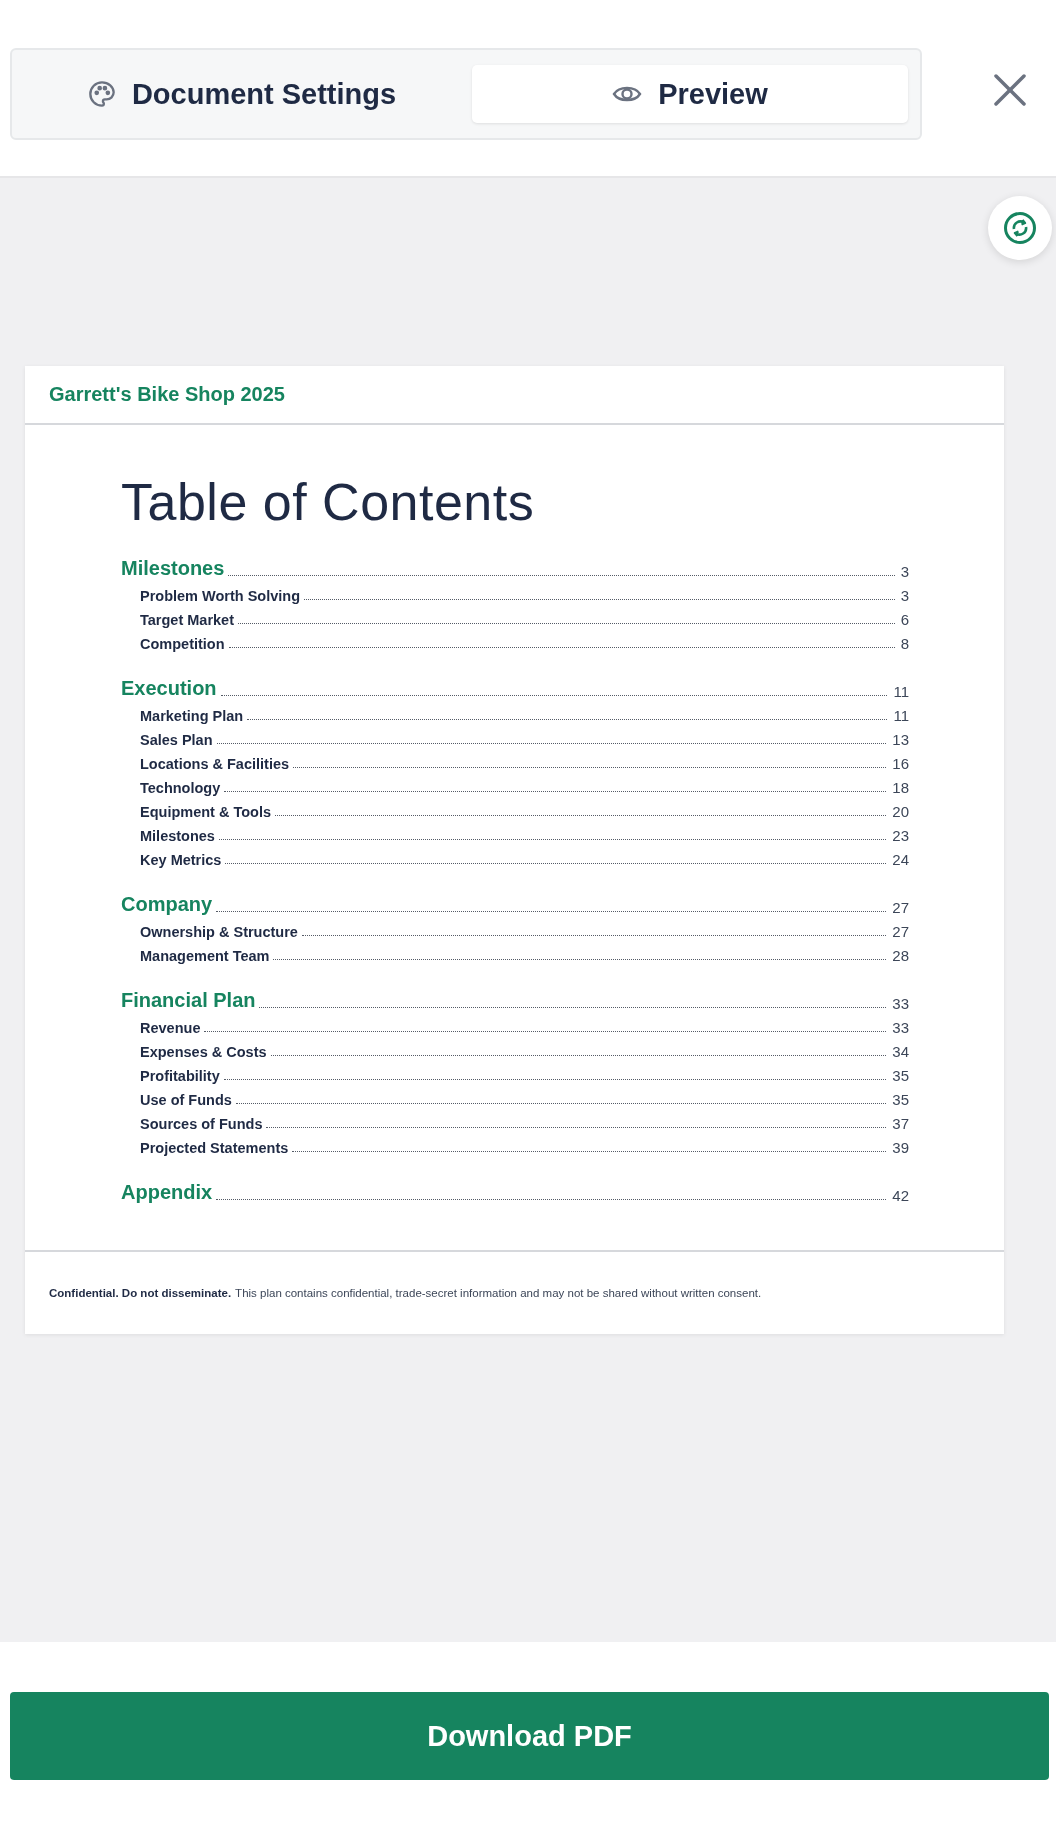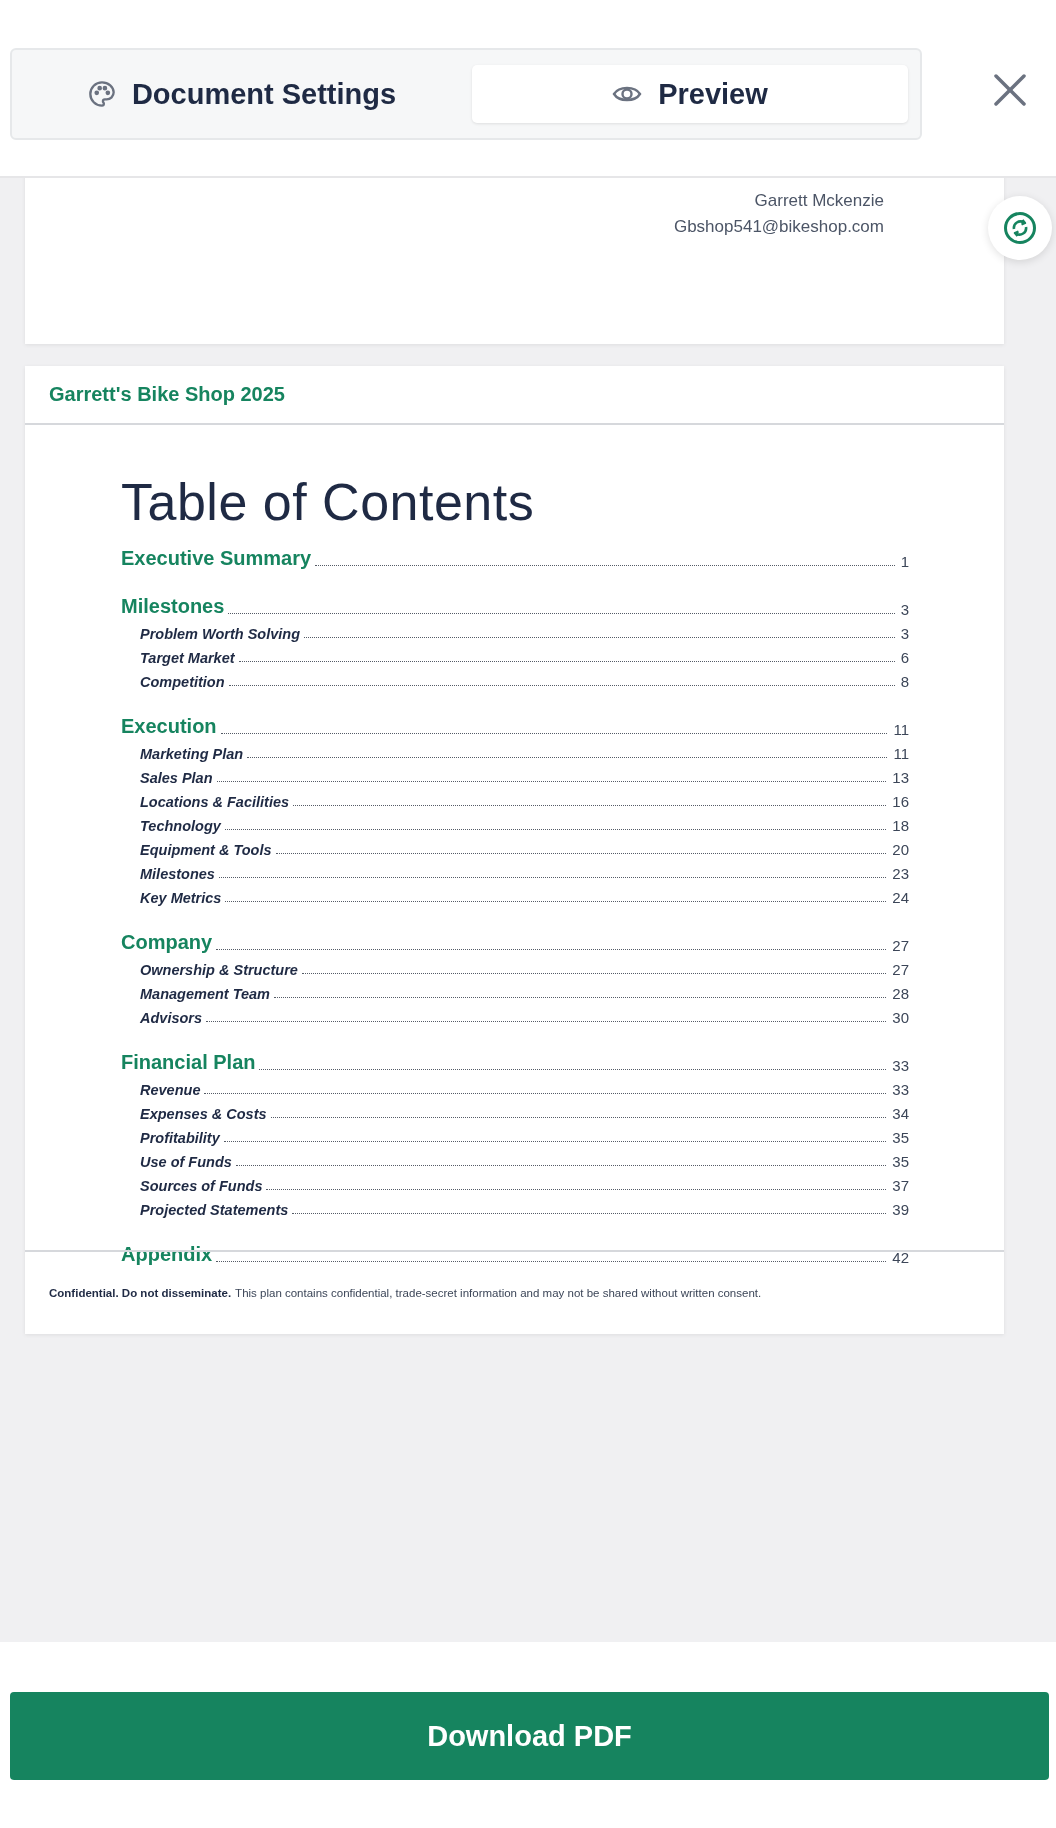--- a/index.html
+++ b/index.html
@@ -30,21 +30,21 @@
 
   .toc-section { margin-top: 0; }
   .toc-row { display: flex; align-items: baseline; white-space: nowrap; }
   .toc-row .label { flex: 0 0 auto; padding-right: 4px; }
   .toc-row .leader { flex: 1 1 auto; border-bottom: 1px dotted #555b66; transform: translateY(-4px); min-width: 10px; }
   .toc-row .pg { flex: 0 0 auto; padding-left: 6px; font-size: 15px; color: #3c4658; font-weight: normal; }
 
   .toc-row.main { height: 30px; align-items: flex-end; padding-bottom: 2px; }
   .toc-row.main .label { font-size: 20px; font-weight: bold; color: #16845f; }
   .toc-row.sub { height: 24px; padding-left: 19px; align-items: flex-end; padding-bottom: 2px; }
-  .toc-row.sub .label { font-size: 14.5px; font-weight: bold; color: #1f2a44; font-style: italic; }
+  .toc-row.sub .label { font-size: 14.5px; font-weight: bold; color: #1f2a44; }
 
   .page-footer { position: absolute; left: 0; bottom: 0; width: 979px; height: 84px; border-top: 2px solid #d6d8dc; padding-left: 24px; display: flex; align-items: center; font-size: 11.5px; color: #3c4658; }
   .page-footer b { color: #1f2a44; margin-right: 4px; }
 
   .sync-btn { position: absolute; right: 4px; top: 18px; width: 64px; height: 64px; border-radius: 50%; background: #ffffff; box-shadow: 0 2px 8px rgba(0,0,0,0.12); display: flex; align-items: center; justify-content: center; cursor: pointer; z-index: 4; }
 
   
   .bottom-bar { position: absolute; top: 1642px; left: 0; width: 1056px; height: 186px; background: #ffffff; border-radius: 11px; }
   .download-btn { position: absolute; left: 10px; top: 50px; width: 1039px; height: 88px; background: #16845f; border-radius: 4px; color: #ffffff; font-size: 29px; font-weight: bold; display: flex; align-items: center; justify-content: center; cursor: pointer; border: none; }
 </style>
@@ -78,52 +78,39 @@
   <div class="close-btn">
     <svg width="40" height="40" viewBox="0 0 40 40" stroke="#6b7280" stroke-width="3.5" stroke-linecap="round">
       <line x1="6" y1="6" x2="34" y2="34"></line>
       <line x1="34" y1="6" x2="6" y2="34"></line>
     </svg>
   </div>
 </div>
 
 <div class="preview-area">
 
-  <div class="page cover">
-    <div class="cover-contact">
-      <div>Garrett Mckenzie</div>
-      <div>Gbshop541@bikeshop.com</div>
-    </div>
-  </div>
 
   <div class="sync-btn">
     <svg width="34" height="34" viewBox="0 0 34 34" fill="none" stroke="#16845f" stroke-width="3">
       <circle cx="17" cy="17" r="14.5"></circle>
       <path d="M11 18 A6.5 6.5 0 0 1 21 11.5" stroke-width="2.6"></path>
       <path d="M19.5 9 L22 12 L18.5 13.5" stroke-width="2.4" stroke-linejoin="round"></path>
       <path d="M23 16 A6.5 6.5 0 0 1 13 22.5" stroke-width="2.6"></path>
       <path d="M14.5 25 L12 22 L15.5 20.5" stroke-width="2.4" stroke-linejoin="round"></path>
     </svg>
   </div>
 
   <div class="page toc">
     <div class="page-header">
       <span>Garrett's Bike Shop 2025</span>
     </div>
 
     <div class="toc-body">
       <div class="toc-title">Table of Contents</div>
       <div id="toc-list" style="margin-top: 8px;">
-          <div class="toc-section" style="margin-top: 0px;">
-            <div class="toc-row main">
-              <span class="label">Executive Summary</span>
-              <span class="leader"></span>
-              <span class="pg">1</span>
-            </div>
-          </div>
           <div class="toc-section" style="margin-top: 18px;">
             <div class="toc-row main">
               <span class="label">Milestones</span>
               <span class="leader"></span>
               <span class="pg">3</span>
             </div>
             <div class="toc-row sub">
               <span class="label">Problem Worth Solving</span>
               <span class="leader"></span>
               <span class="pg">3</span>
@@ -189,25 +176,20 @@
             </div>
             <div class="toc-row sub">
               <span class="label">Ownership &amp; Structure</span>
               <span class="leader"></span>
               <span class="pg">27</span>
             </div>
             <div class="toc-row sub">
               <span class="label">Management Team</span>
               <span class="leader"></span>
               <span class="pg">28</span>
-            </div>
-            <div class="toc-row sub">
-              <span class="label">Advisors</span>
-              <span class="leader"></span>
-              <span class="pg">30</span>
             </div>
           </div>
           <div class="toc-section" style="margin-top: 18px;">
             <div class="toc-row main">
               <span class="label">Financial Plan</span>
               <span class="leader"></span>
               <span class="pg">33</span>
             </div>
             <div class="toc-row sub">
               <span class="label">Revenue</span>

